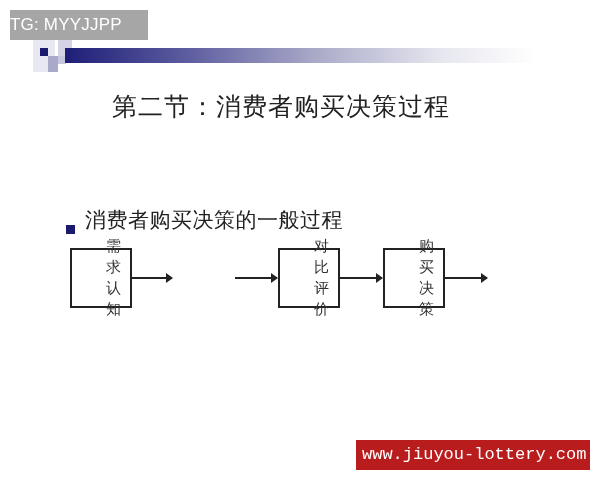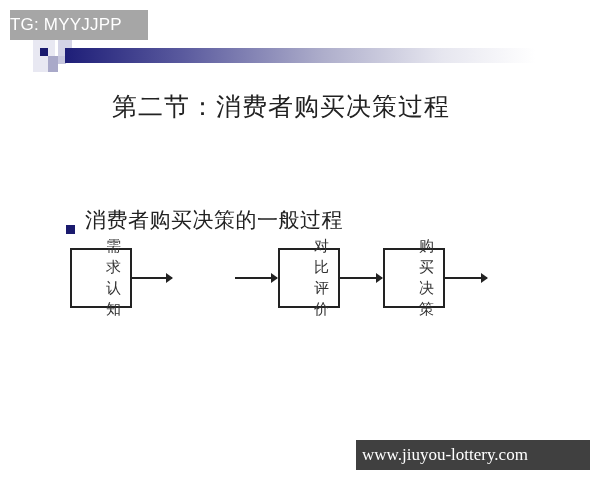--- a/index.html
+++ b/index.html
@@ -42,22 +42,22 @@
   }
   .arrow {
     position: absolute; top: 277px; height: 2px; background: #222;
   }
   .arrow::after {
     content: ""; position: absolute; right: -1px; top: -4px;
     border-left: 7px solid #222; border-top: 5px solid transparent; border-bottom: 5px solid transparent;
   }
   .watermark {
     position: absolute; left: 356px; top: 440px; width: 234px; height: 30px;
-    background: #404040; color: #fff;
-    font-family: Liberation Serif, serif;
+    background: #b91c1c; color: #fff;
+    font-family: Liberation Mono, monospace;
     font-size: 17px; line-height: 30px; padding-left: 6px; box-sizing: border-box;
   }
 </style>
 </head>
 <body>
 
 <div class="tg-label">TG: MYYJJPP</div>
 
 <div class="deco d1"></div>
 <div class="deco d2"></div>

